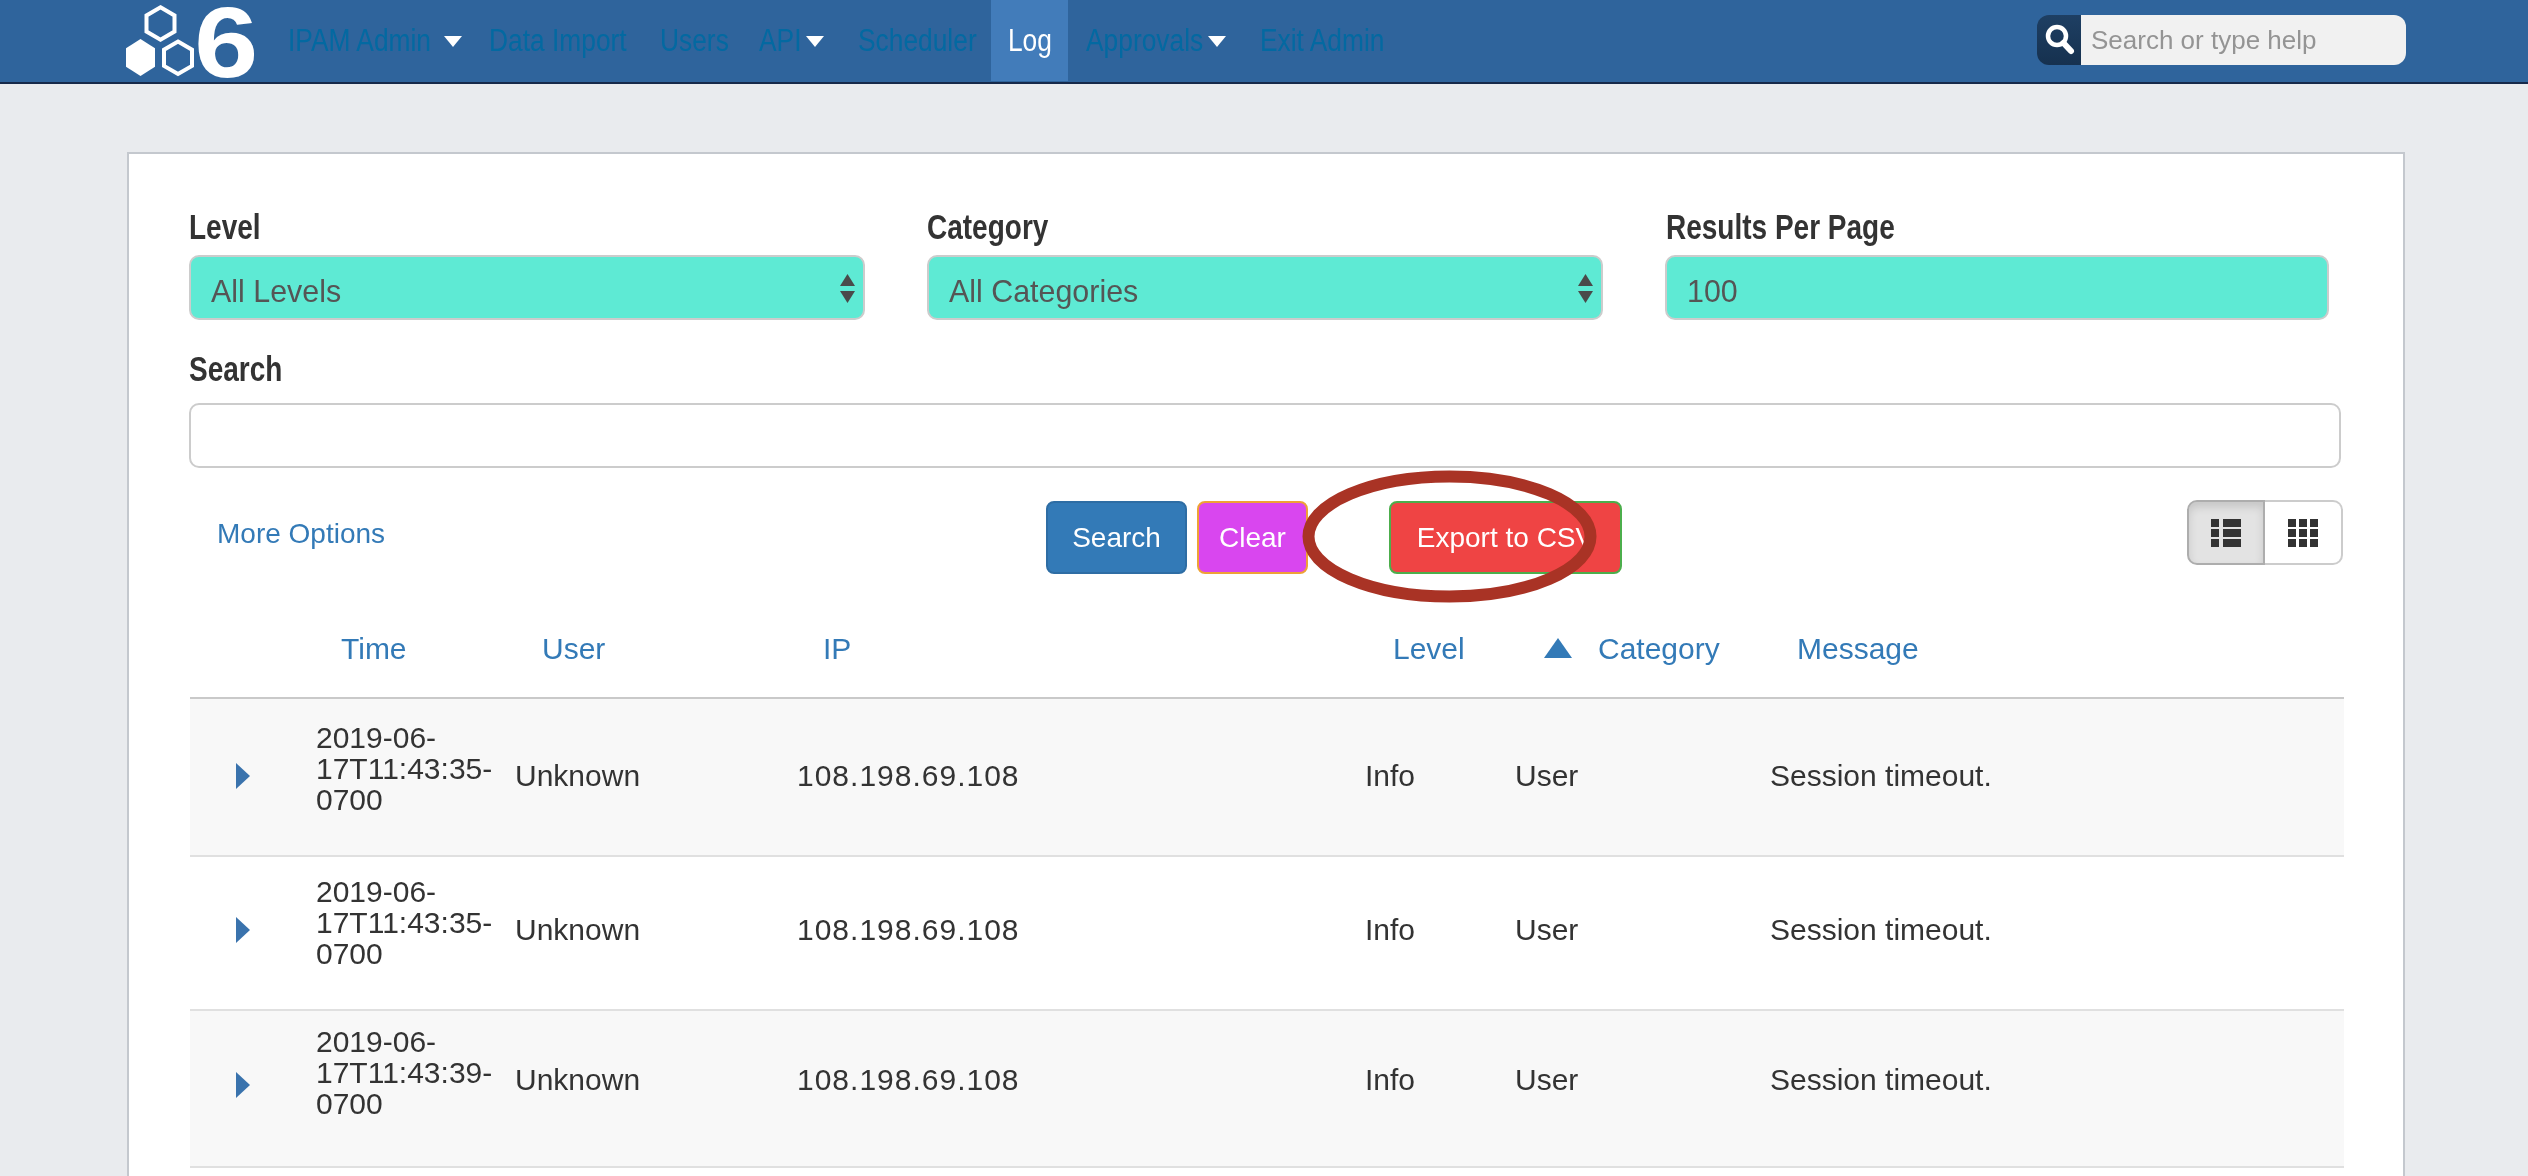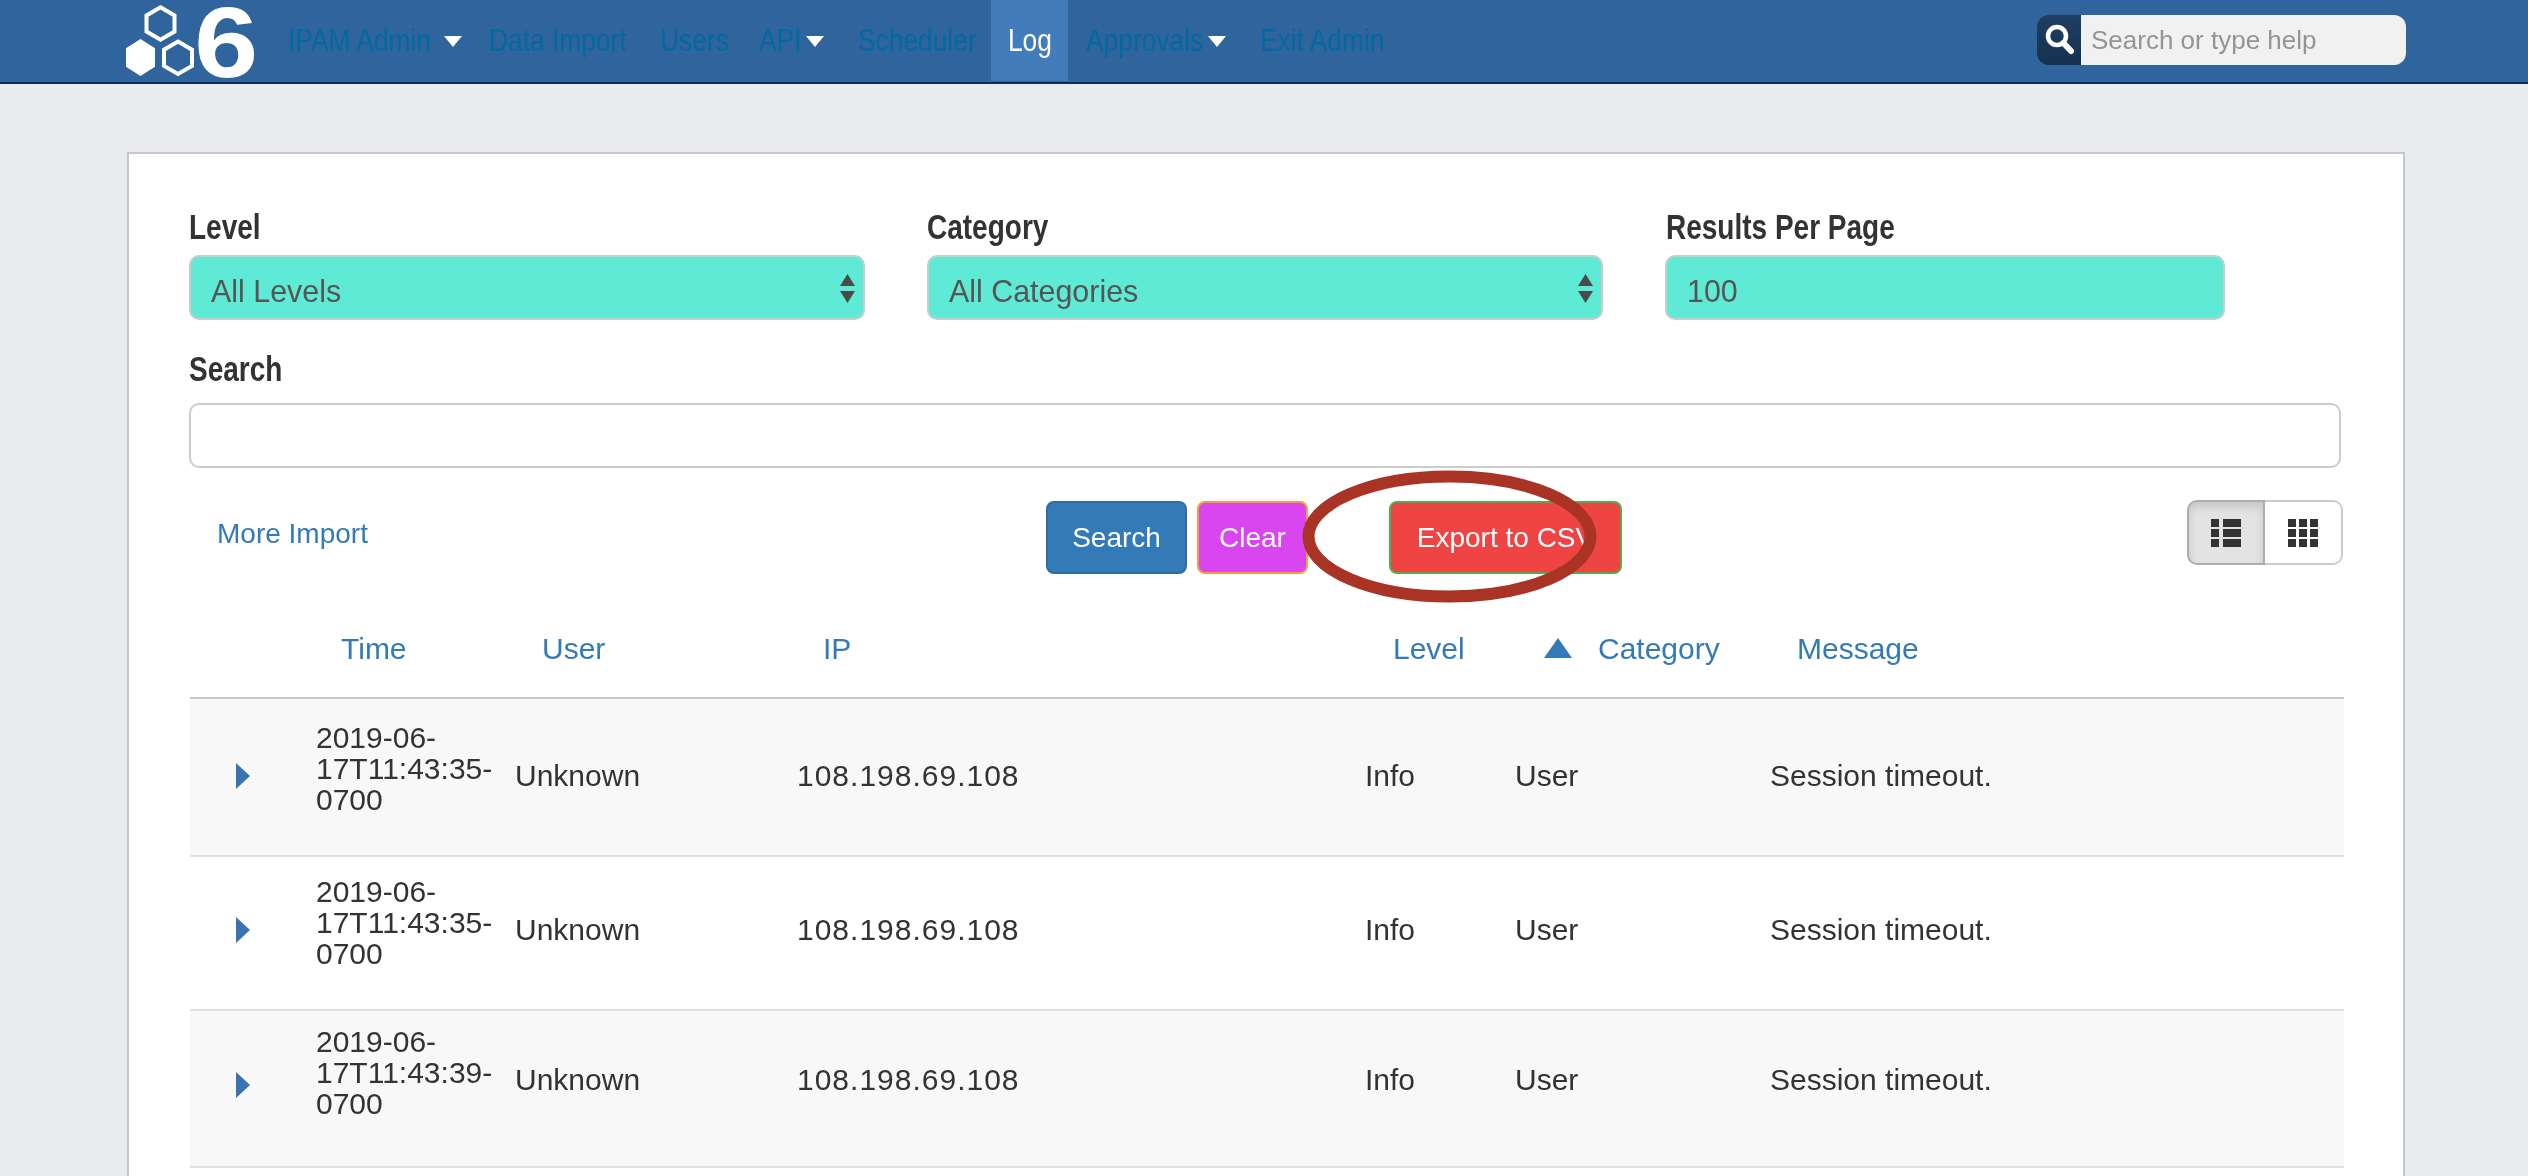--- a/index.html
+++ b/index.html
@@ -129,28 +129,28 @@
     <polygon points="0,17 15,17 7.5,29" fill="#4a4a4a"></polygon>
   </svg>
 </div>
 <div class="ctrl" style="left:927px; width:676px;">
   <span class="tx">All Categories</span>
   <svg class="dblcaret" width="15" height="29" viewBox="0 0 15 29">
     <polygon points="7.5,0 15,12 0,12" fill="#4a4a4a"></polygon>
     <polygon points="0,17 15,17 7.5,29" fill="#4a4a4a"></polygon>
   </svg>
 </div>
-<div class="ctrl" style="left:1665px; width:560px;">
+<div class="ctrl" style="left:1665px; width:664px;">
   <span class="tx">100</span>
 </div>
 
 <div class="lbl" style="left:189px; top:348px;">Search</div>
 <div class="bigsearch"></div>
 
-<div class="moreopt">More Import</div>
+<div class="moreopt">More Options</div>
 
 <div class="btn btn-search">Search</div>
 <div class="btn btn-clear">Clear</div>
 <div class="btn btn-export">Export to CSV</div>
 
 <svg class="abs" style="left:1297px; top:465px;" width="320" height="145" viewBox="0 0 320 145">
   <ellipse cx="152.5" cy="71.5" rx="141" ry="60" fill="none" stroke="#a93325" stroke-width="12"></ellipse>
 </svg>
 
 <div class="tgl tgl-list">

